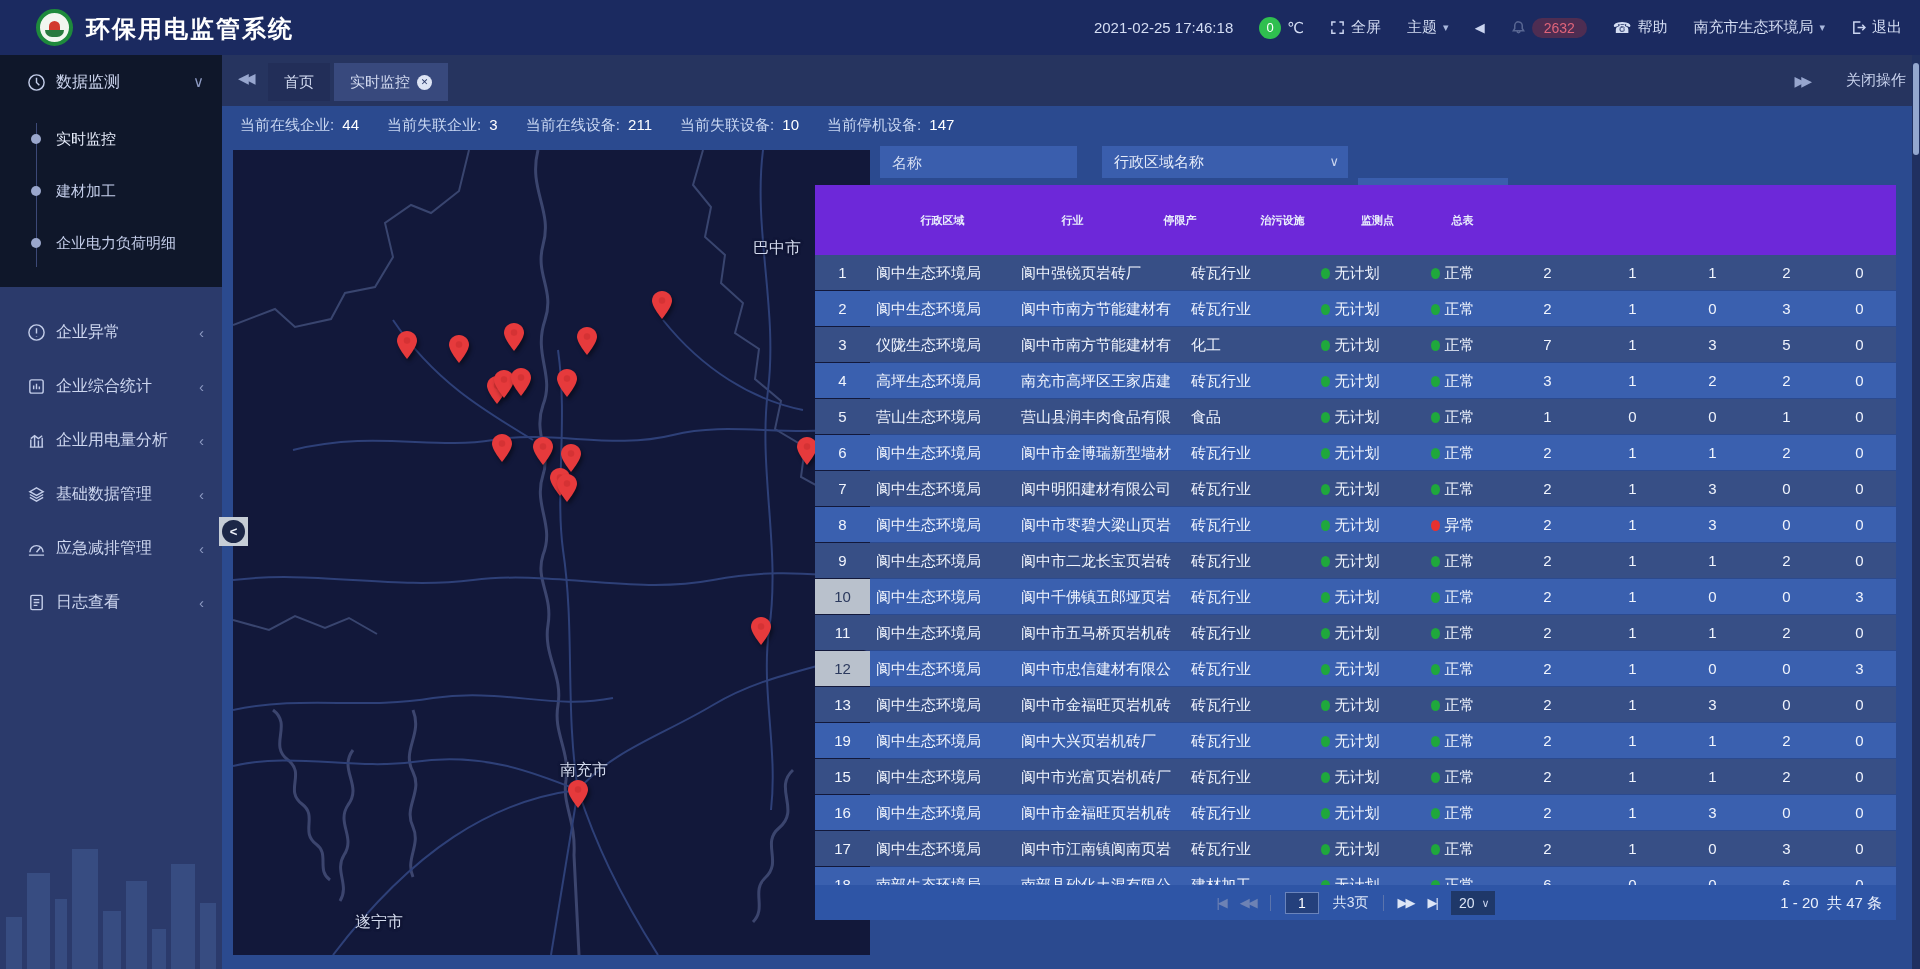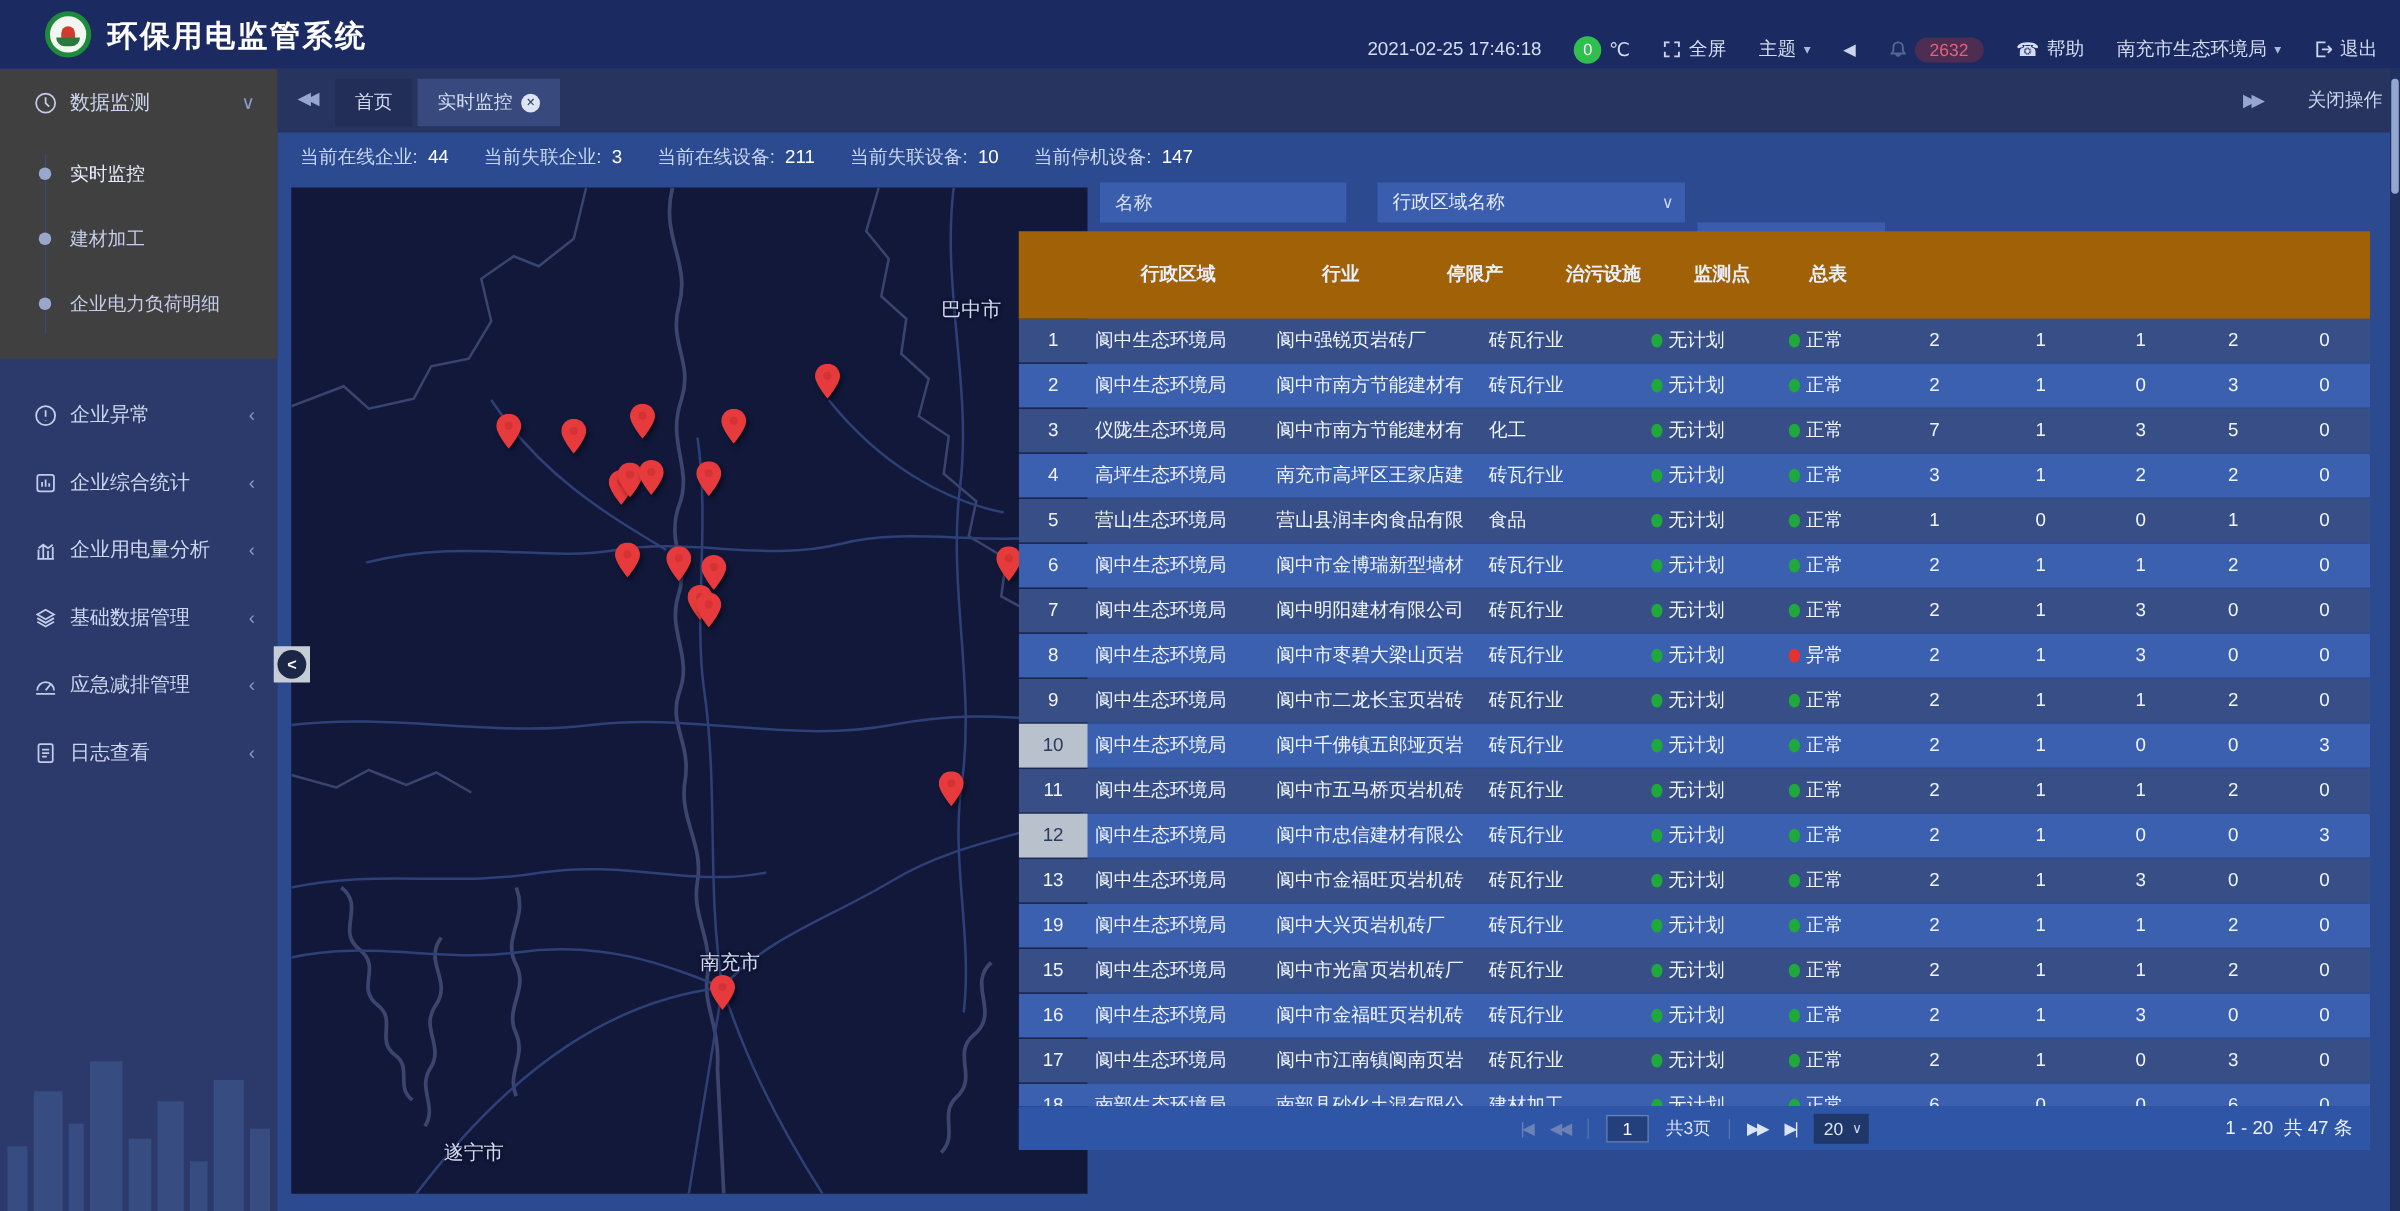--- a/index.html
+++ b/index.html
@@ -7,31 +7,31 @@
   body { font-family:"Liberation Sans","DejaVu Sans",sans-serif; }
   #app { position:relative; width:1920px; height:969px; overflow:hidden; background:#2B4A8F; color:#E8EEFC; }
   .abs { position:absolute; }
 
   
   .header { left:0; top:0; width:1920px; height:55px; background:#1B2A60; display:flex; align-items:center; }
   .logo { position:absolute; left:36px; top:9px; width:37px; height:37px; border-radius:50%; background:#F2F6F0; border:4px solid #1E8A3C; }
   .logo i { position:absolute; left:9px; top:8px; width:11px; height:11px; border-radius:50% 50% 2px 2px; background:#D23A2E; }
   .logo u { position:absolute; left:5px; top:17px; width:19px; height:7px; border-radius:0 0 9px 9px; background:#2A7A3F; }
   .app-title { position:absolute; left:86px; top:13px; font-size:24px; font-weight:bold; color:#FFFFFF; letter-spacing:2px; }
-  .hdr-right { position:absolute; right:18px; top:12px; height:55px; display:flex; align-items:center; gap:26px; font-size:15px; color:#D4DDF3; }
+  .hdr-right { position:absolute; right:18px; top:0; height:55px; display:flex; align-items:center; gap:26px; font-size:15px; color:#D4DDF3; }
   .hdr-item { display:flex; align-items:center; gap:6px; white-space:nowrap; }
   .temp-badge { display:inline-block; width:22px; height:22px; line-height:22px; text-align:center; background:#2FBF4F; color:#fff; border-radius:50%; font-size:13px; }
   .notif-pill { background:#4E2D52; color:#E0647A; border-radius:10px; padding:2px 12px; font-size:14px; }
   .caret { font-size:11px; color:#AAB8DC; }
   .hico { width:15px; height:15px; display:inline-block; }
   .hico svg { width:15px; height:15px; stroke:#CBD5F0; fill:none; stroke-width:1.6; }
 
   
   .sidebar { left:0; top:55px; width:222px; height:914px; background:#2B3A6B; overflow:hidden; }
-  .menu-group { background:#404040; padding-bottom:10px; }
+  .menu-group { background:#0f172a; padding-bottom:10px; }
   .menu-item { position:relative; height:54px; display:flex; align-items:center; color:#CDD6EF; font-size:16px; cursor:pointer; }
   .menu-item .mico { position:absolute; left:27px; width:19px; height:19px; }
   .menu-item .mico svg { width:19px; height:19px; stroke:#C2CCE8; fill:none; stroke-width:1.5; }
   .menu-item .mlabel { position:absolute; left:56px; }
   .menu-item .mchev { position:absolute; right:18px; font-size:15px; color:#8D9AC2; }
   .submenu { position:relative; padding:4px 0 8px 0; }
   .subline { position:absolute; left:36px; top:14px; bottom:10px; width:1px; background:#3C4977; }
   .submenu-item { position:relative; height:52px; display:flex; align-items:center; color:#C4CEEA; font-size:15px; cursor:pointer; }
   .submenu-item .sdot { position:absolute; left:31px; width:10px; height:10px; border-radius:50%; background:#9AA7CC; }
   .submenu-item .slabel { position:absolute; left:56px; }
@@ -63,21 +63,21 @@
   
   .map { left:233px; top:150px; width:637px; height:805px; background:#12183A; overflow:hidden; }
   .map svg.roads { position:absolute; left:0; top:0; }
   .city-label { position:absolute; font-size:16px; color:#D5DCEF; text-shadow:0 0 3px #0A0F2A,0 0 3px #0A0F2A; white-space:nowrap; }
   .pin { position:absolute; width:20px; height:28px; filter:drop-shadow(2px 3px 2px rgba(0,0,0,.45)); cursor:pointer; }
   .map-collapse { left:219px; top:517px; width:29px; height:29px; background:#C6CDD6; display:flex; align-items:center; justify-content:center; cursor:pointer; z-index:5; }
   .map-collapse i { width:23px; height:23px; border-radius:50%; background:#1C2747; color:#F2F5FC; font-style:normal; font-weight:bold; font-size:13px; line-height:23px; text-align:center; }
 
   
   .table-panel { left:815px; top:185px; width:1081px; height:735px; }
-  .thead { height:70px; background:#a16207; display:flex; font-weight:bold; color:#E9EFFC; font-size:15px; }
+  .thead { height:70px; background:#6d28d9; display:flex; font-weight:bold; color:#E9EFFC; font-size:11px; }
   .thead .hc { line-height:70px; text-align:center; }
   .c-id{width:55px}.c-region{width:145px}.c-company{width:170px}.c-industry{width:115px}
   .c-limit{width:100px}.c-facility{width:105px}.c-points{width:85px}.c-meters{width:85px}
   .c-run{width:75px}.c-stop{width:73px}.c-lost{width:73px}
   .status-group { width:221px; }
   .status-group .gh { height:34px; line-height:44px; text-align:center; font-style:italic; }
   .status-group .gsub { display:flex; height:36px; }
   .status-group .gsub div { line-height:26px; text-align:center; }
   .tbody { height:630px; overflow:hidden; }
   .trow { display:flex; height:35px; margin-bottom:1px; font-size:15px; color:#F0F4FD; cursor:pointer; }

